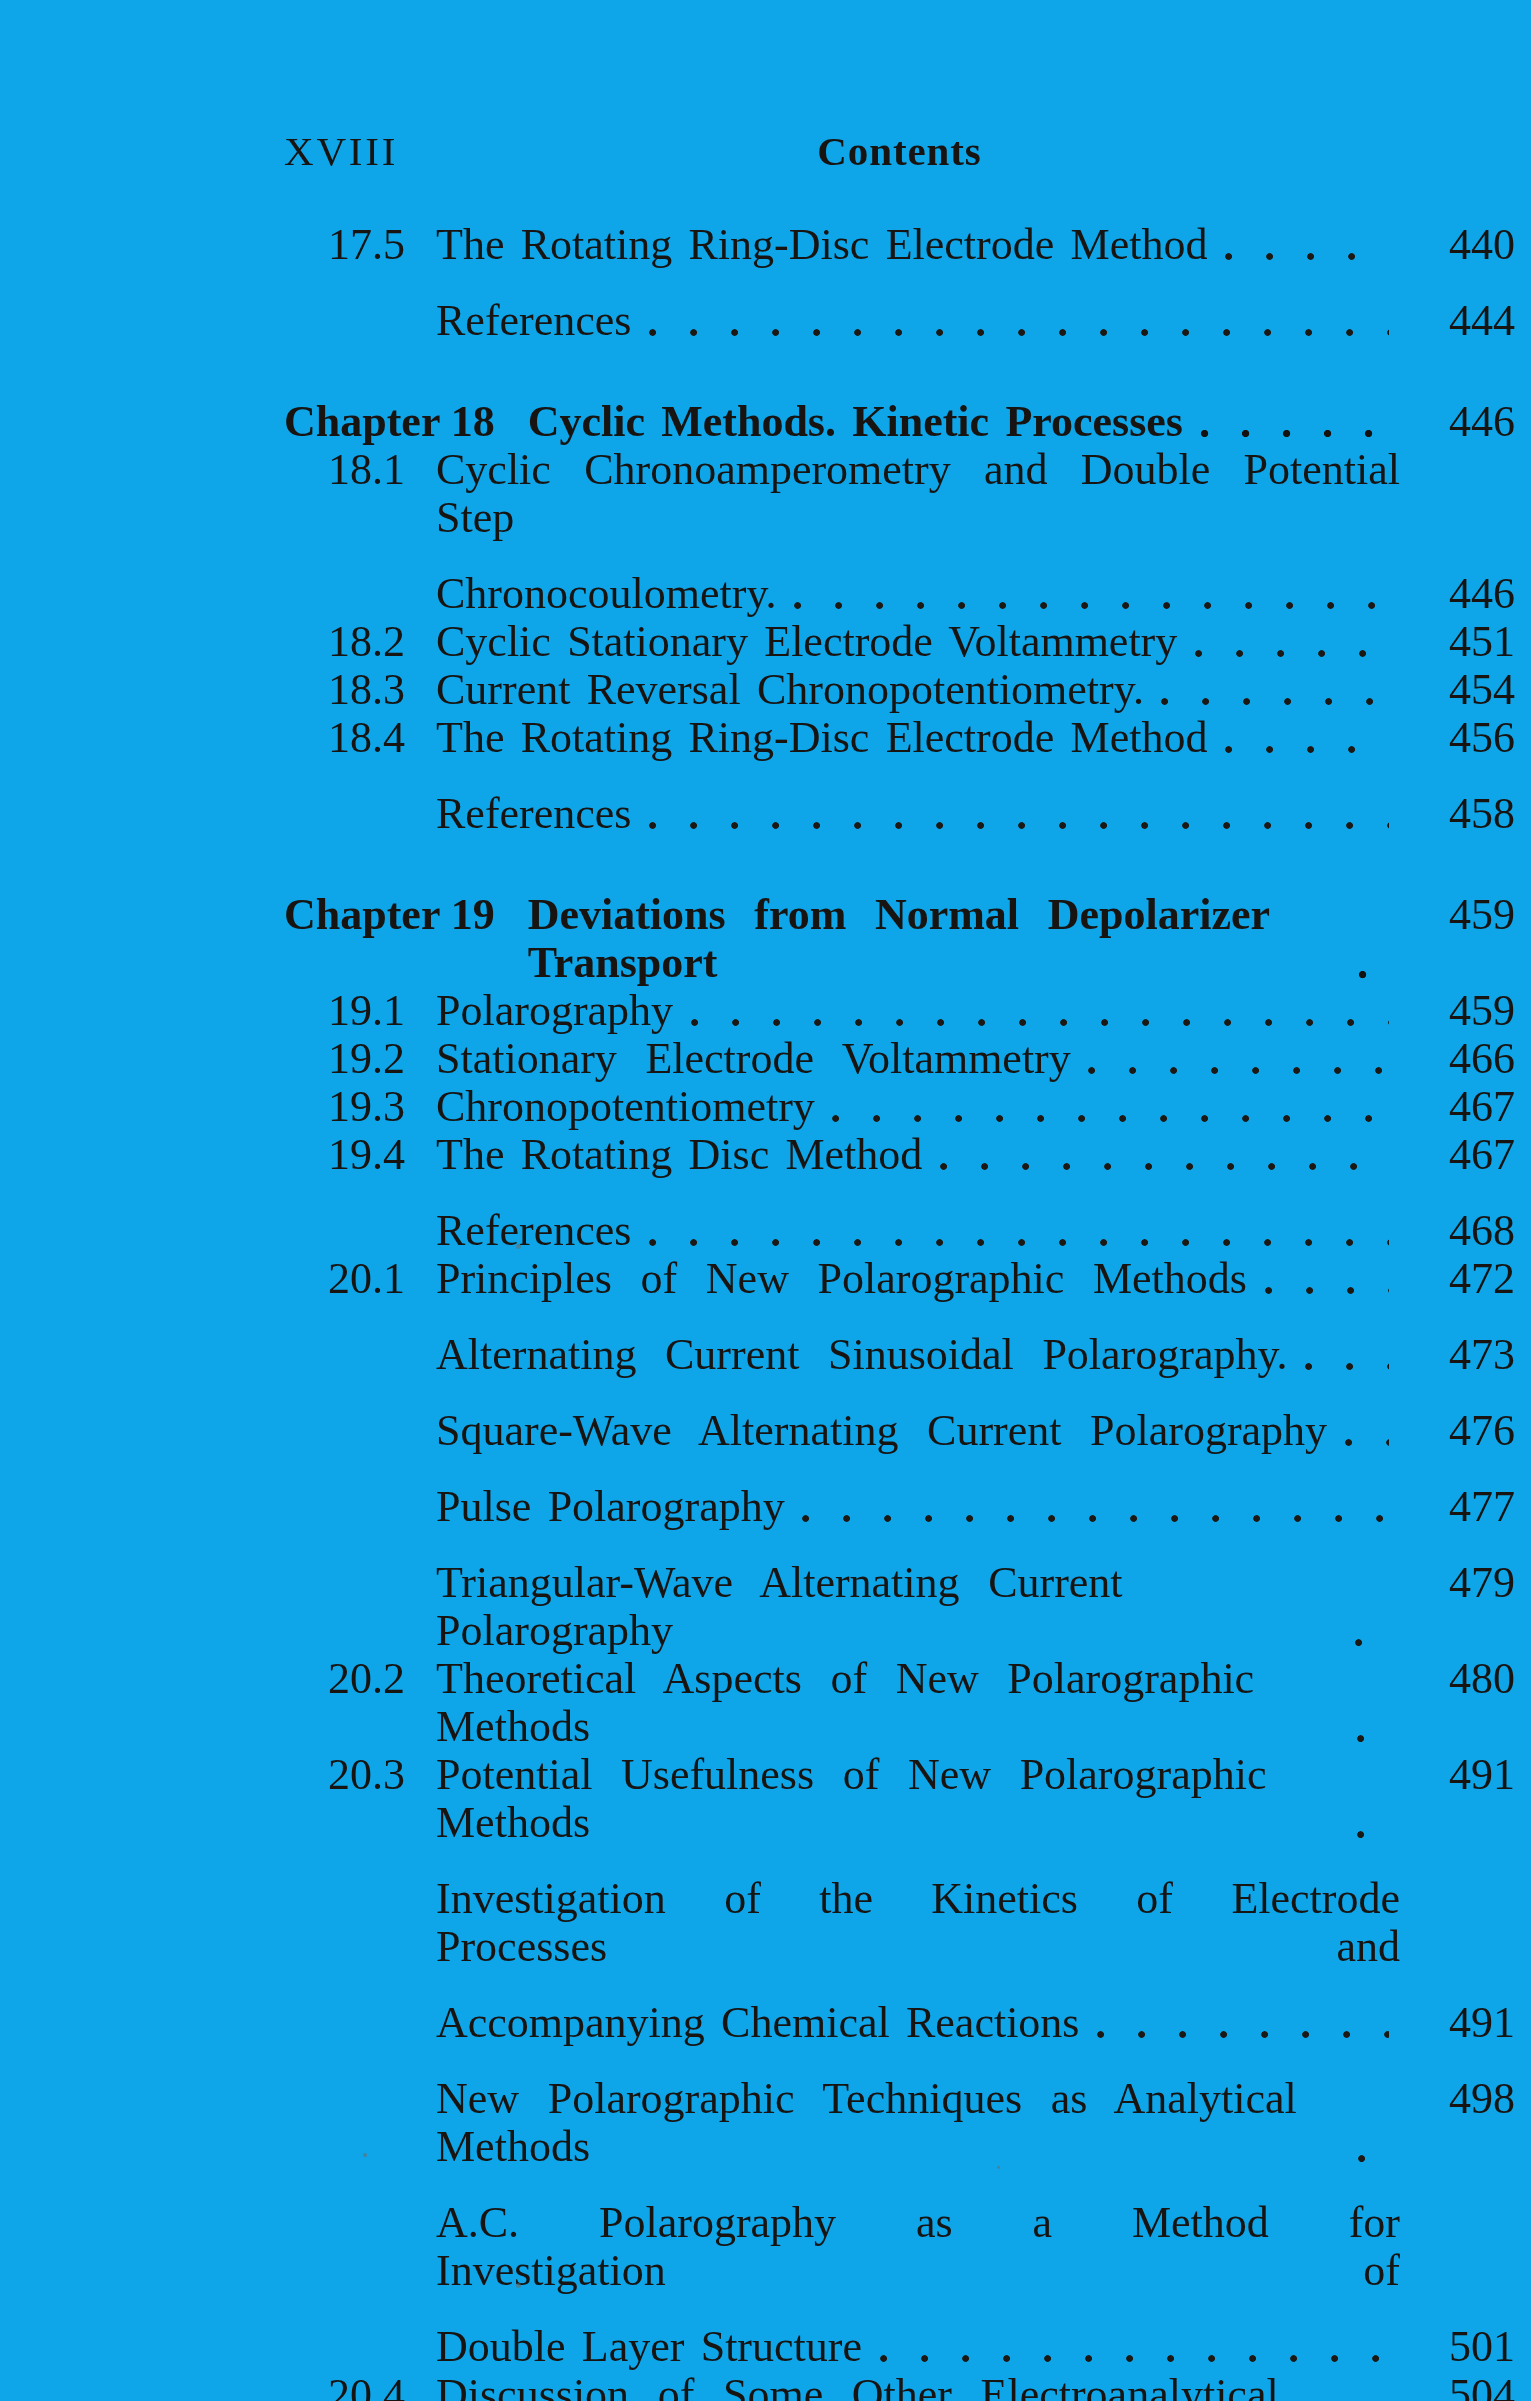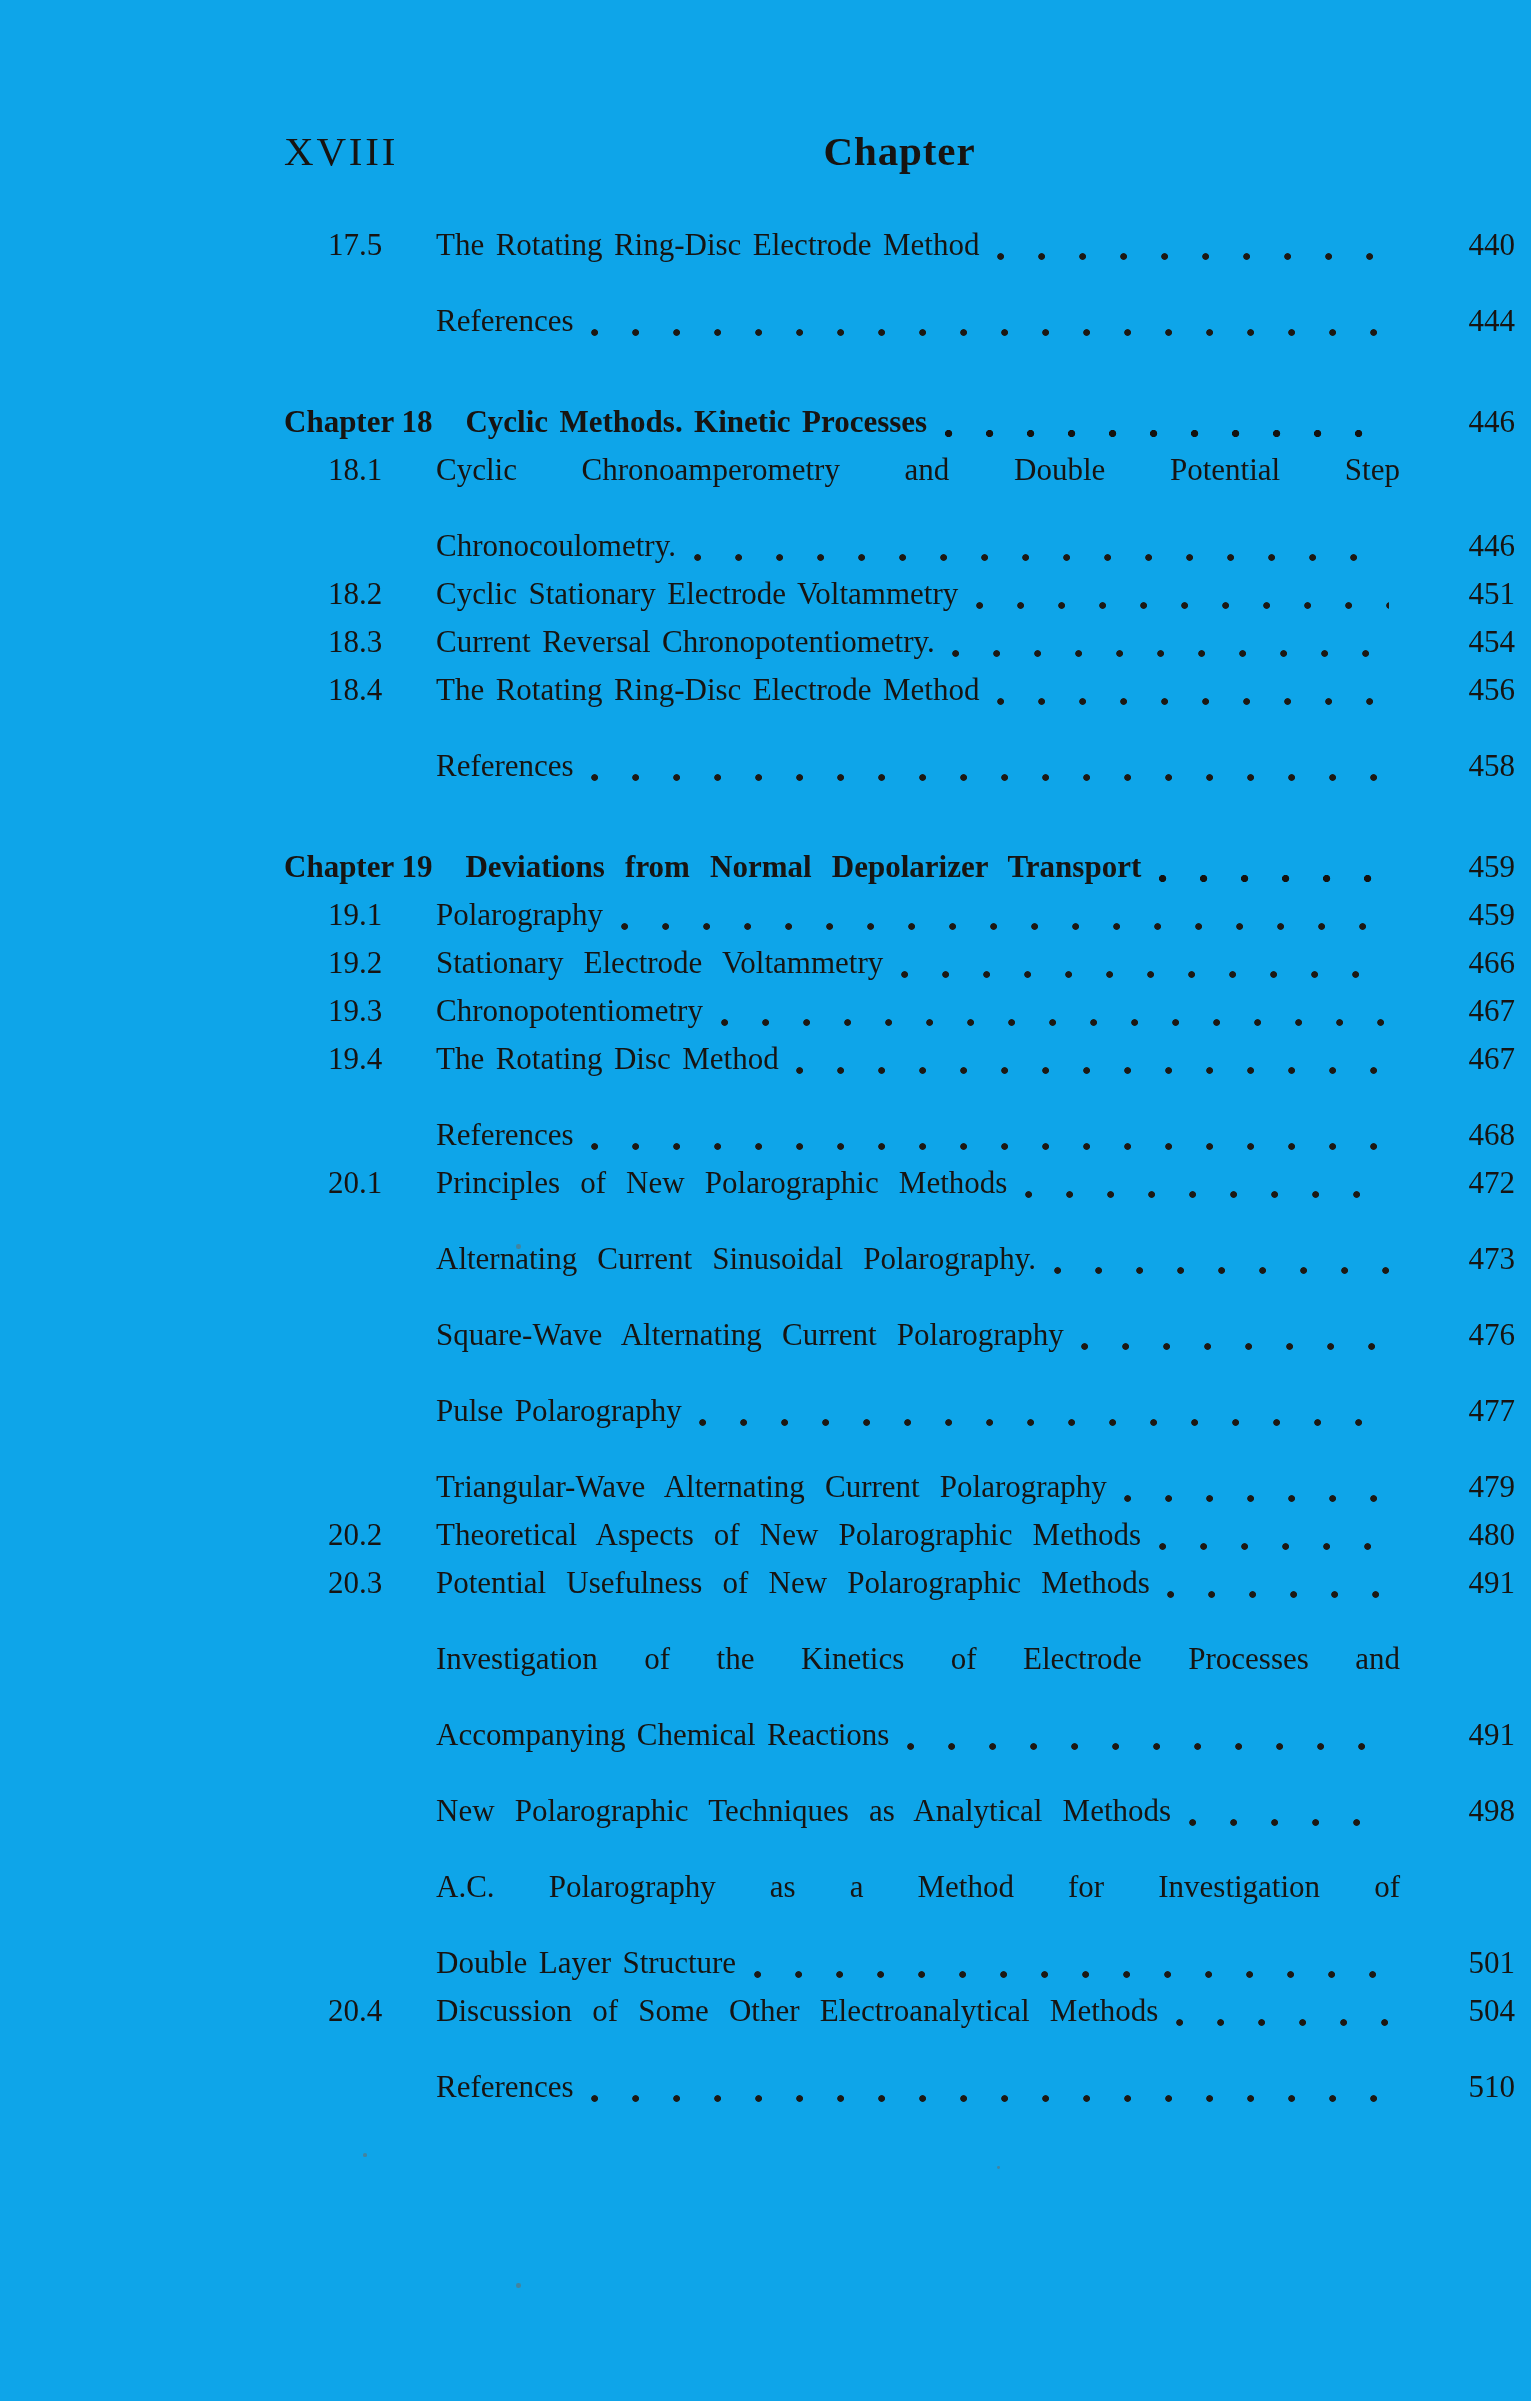--- a/index.html
+++ b/index.html
@@ -19,21 +19,21 @@
     height:48px;
     font-size:41px;line-height:48px;
   }
   .page-label{position:absolute;left:0;top:0;letter-spacing:2.8px;}
   .contents-title{
     position:absolute;left:50%;top:0;transform:translateX(-50%);
     font-weight:bold;letter-spacing:0.9px;
   }
   
   .toc{margin:0 56px 0 244px;}
-  .row{display:flex;align-items:baseline;font-size:31px;line-height:48px;}
+  .row{display:flex;align-items:baseline;font-size:44px;line-height:48px;}
   .row.gap{margin-top:53px;}
   .row.gap-small{margin-top:41px;}
   .row.chapter{font-weight:bold;}
   .num{flex:0 0 108px;margin-left:44px;}
   .chapter .num{flex:0 0 auto;margin-left:0;margin-right:33px;}
   .title{flex:0 1 auto;word-spacing:0.12em;}
   .sub .title{margin-left:152px;margin-top:28px;}
   .index-row .title{margin-left:51px;}
   .spread .title{word-spacing:0.40em;}
   .title.justify{flex:1 1 auto;text-align:justify;text-align-last:justify;}
@@ -52,21 +52,21 @@
   
   .speck{position:absolute;background:#6f6a63;border-radius:50%;opacity:.55;}
 </style>
 </head>
 <body>
 
 <div class="page" style="background: #0ea5e9; color: rgb(23, 20, 18); padding-left: 40px;">
 
   <div class="header">
     <span class="page-label">XVIII</span>
-    <span class="contents-title">Chapter</span>
+    <span class="contents-title">Contents</span>
   </div>
 
   <div class="toc">
       <div class="row section">
         <span class="num">17.5</span>
         <span class="title">The Rotating Ring-Disc Electrode Method</span>
         <span class="leader"></span>
         <span class="pagecol">440</span>
       </div>
       <div class="row sub">

